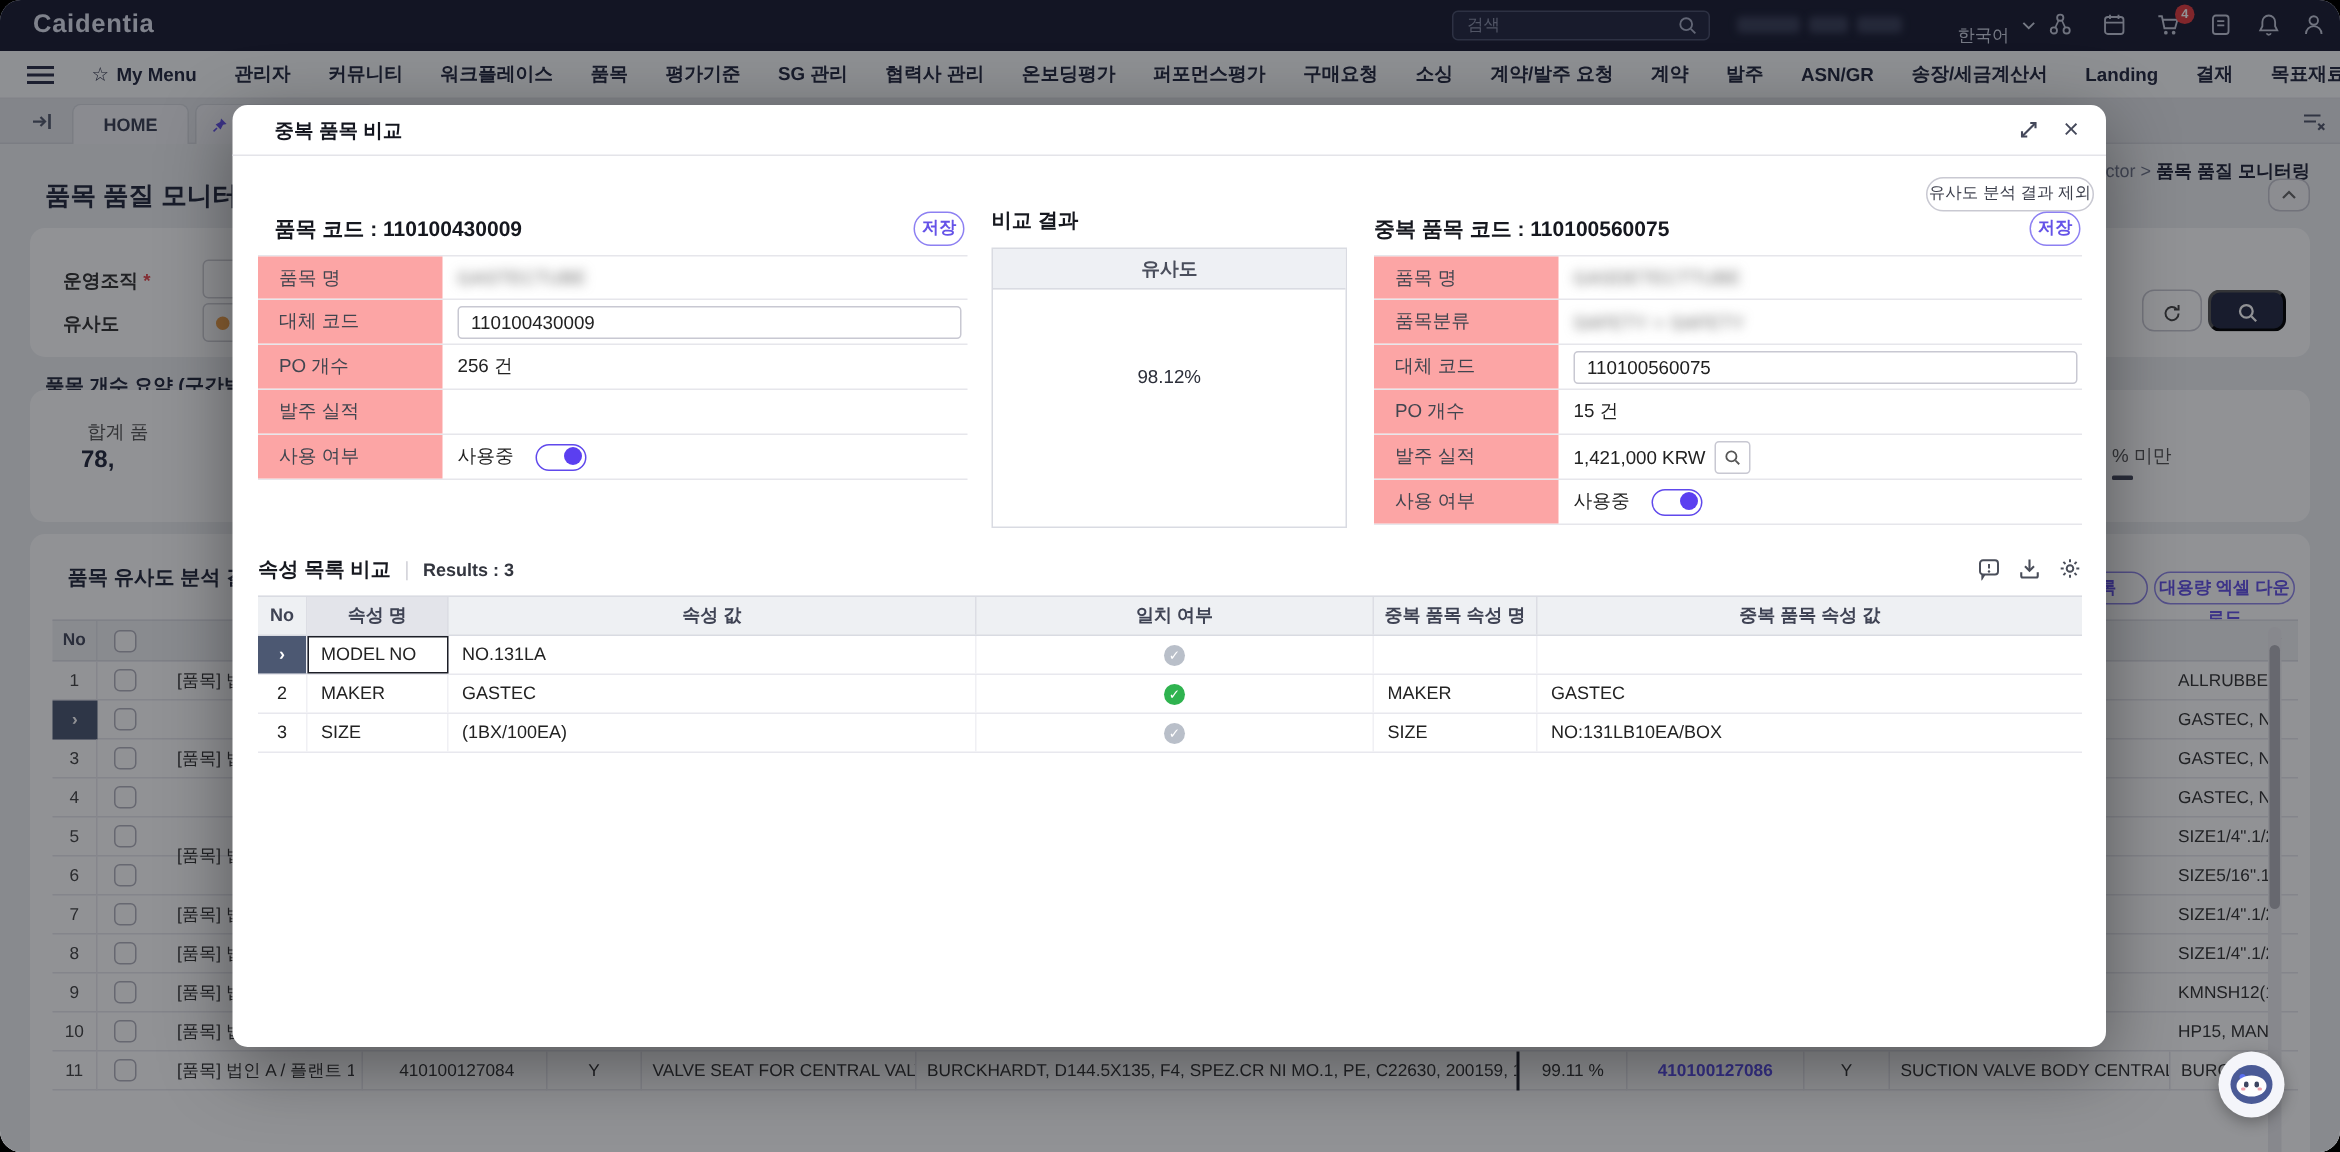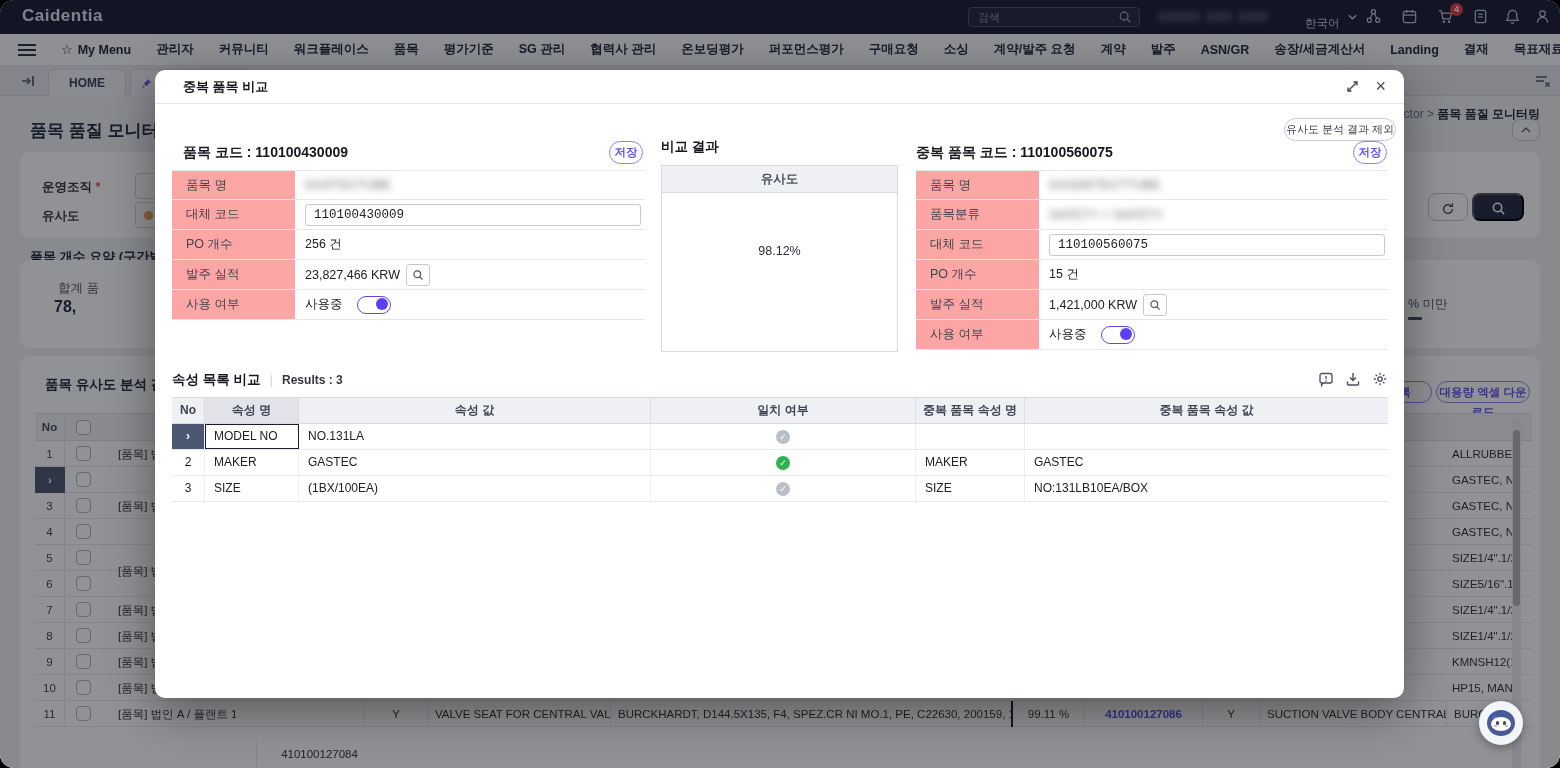--- a/index.html
+++ b/index.html
@@ -92,21 +92,21 @@
   .sec-title { position:absolute; font-size:14px; font-weight:700; color:#16181f; }
   .btn-save { position:absolute; width:34px; height:23px; border:1px solid #8d80f2; border-radius:13px; background:#fff; color:#6553e8; font-size:11.5px; font-weight:700; line-height:21px; text-align:center; cursor:pointer; }
   .btn-exclude { position:absolute; left:1129px; top:48px; width:112px; height:23px; border:1px solid #c9c9d2; border-radius:13px; background:#fff; color:#3c3f4c; font-size:11px; line-height:21px; text-align:center; cursor:pointer; }
 
   .itable { position:absolute; top:100px; width:473px; }
   .irow { position:relative; height:30px; border-bottom:1px solid #e6e6eb; display:flex; }
   .irow:first-child { border-top:1px solid #e6e6eb; }
   .ilabel { width:123px; background:#fca5a5; font-size:12.5px; color:#41454f; padding-left:14px; line-height:29px; flex:0 0 auto; }
   .ival { flex:1; display:flex; align-items:center; padding-left:10px; gap:6px; }
   .blurtext { filter:blur(3.5px); color:#666; font-size:12px; letter-spacing:.5px; }
-  .ifield { width:336px; height:22px; border:1px solid #c8c8d2; border-radius:3px; font-size:12.5px; padding-left:8px; color:#222; font-family:Liberation Mono, monospace; }
+  .ifield { width:336px; height:22px; border:1px solid #c8c8d2; border-radius:3px; font-size:12.5px; padding-left:8px; color:#222; font-family:Liberation Sans, sans-serif; }
   .mini-search { width:24px; height:22px; border:1px solid #c8c8d2; border-radius:3px; background:#fff; color:#555; }
   .mini-search svg { width:12px; height:12px; margin-top:3px; }
   .toggle { position:relative; width:34px; height:18px; border:1.5px solid #6049ec; border-radius:10px; background:#fff; margin-left:8px; cursor:pointer; }
   .knob { position:absolute; right:2px; top:1.5px; width:12px; height:12px; border-radius:50%; background:#5b3ff0; }
 
   .cmp-box { position:absolute; left:506px; top:95px; width:237px; height:187px; border:1px solid #d9dbe2; }
   .cmp-head { height:27px; background:#eef0f4; border-bottom:1px solid #d9dbe2; text-align:center; line-height:26px; font-size:12.5px; color:#4a4e5c; font-weight:600; }
   .cmp-body { height:116px; display:flex; align-items:center; justify-content:center; font-size:12.5px; color:#2c2f3a; }
   .cmp-title { position:absolute; left:506px; top:68px; font-size:13.5px; font-weight:700; color:#16181f; }
 
@@ -343,21 +343,21 @@
           <div class="no">10</div>
           <span class="cbx" style="left:41px;top:5px;"></span>
           <span class="org">[품목] 법인</span>
           <span class="rightval">HP15, MANZ</span>
         </div>
 
       <div class="bgrow r11" style="top:345px;">
         <div class="no">11</div>
         <span class="cbx" style="left:41px;top:5px;"></span>
         <span class="org" style="max-width:118px;">[품목] 법인 A / 플랜트 1</span>
-        <div class="cell ctr" style="left:221px;width:126px;margin-top:40px;">410100127084</div>
+        <div class="cell ctr" style="left:206px;width:126px;">410100127084</div>
         <div class="cell ctr" style="left:329px;width:63px;">Y</div>
         <div class="cell" style="left:392px;width:183px;">VALVE SEAT FOR CENTRAL VALVE 2</div>
         <div class="cell" style="left:575px;width:403px;border-right:2px solid #20222c;">BURCKHARDT, D144.5X135, F4, SPEZ.CR NI MO.1, PE, C22630, 200159, 126000326,</div>
         <div class="cell ctr" style="left:978px;width:71px;border-left:none;">99.11 %</div>
         <div class="cell ctr linktxt" style="left:1049px;width:118px;">410100127086</div>
         <div class="cell ctr" style="left:1167px;width:57px;">Y</div>
         <div class="cell" style="left:1224px;width:187px;">SUCTION VALVE BODY CENTRAL VA</div>
         <div class="cell" style="left:1411px;width:70px;">BURCKH</div>
       </div>
 
@@ -398,27 +398,20 @@
           </div>
         </div>
       <div class="irow">
           <div class="ilabel">PO 개수</div>
           <div class="ival">
             <span>256 건</span>
           </div>
         </div>
       <div class="irow">
           <div class="ilabel">발주 실적</div>
-          <div class="ival">
-            <span>23,827,466 KRW</span>
-            <button class="mini-search"><svg viewBox="0 0 16 16">
-                <circle cx="7" cy="7" r="4.5" fill="none" stroke="currentColor" stroke-width="1.6"></circle>
-                <line x1="10.5" y1="10.5" x2="14" y2="14" stroke="currentColor" stroke-width="1.6"></line>
-              </svg></button>
-          </div>
         </div>
       <div class="irow">
           <div class="ilabel">사용 여부</div>
           <div class="ival">
             <span>사용중</span>
             <span class="toggle">
               <span class="knob"></span>
             </span>
           </div>
         </div>

